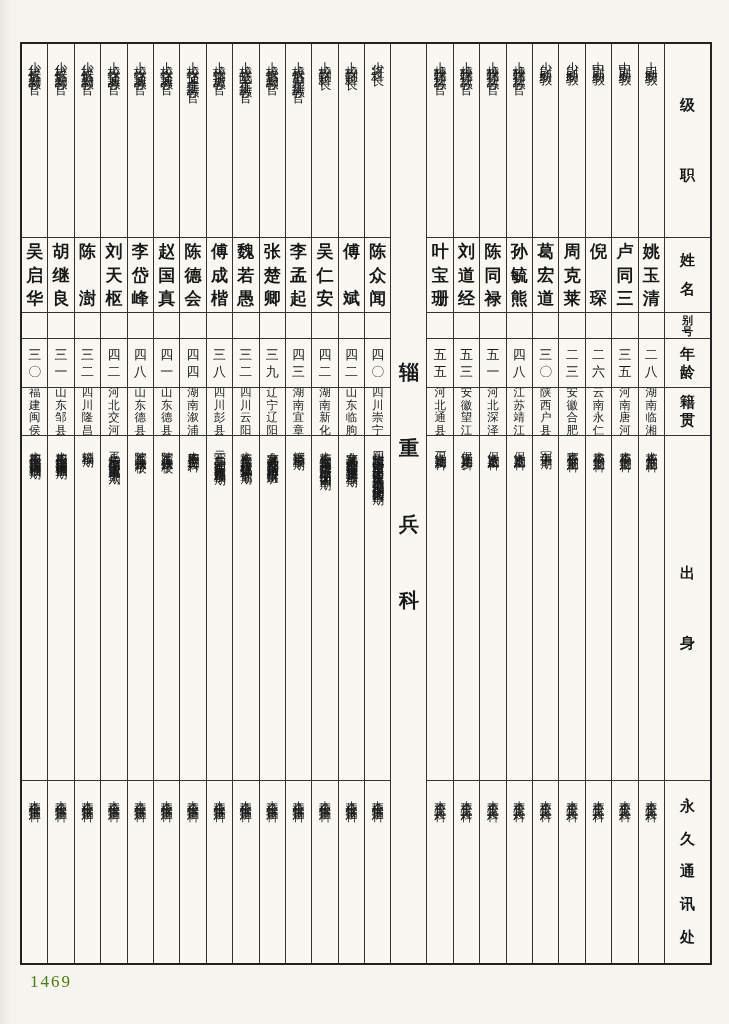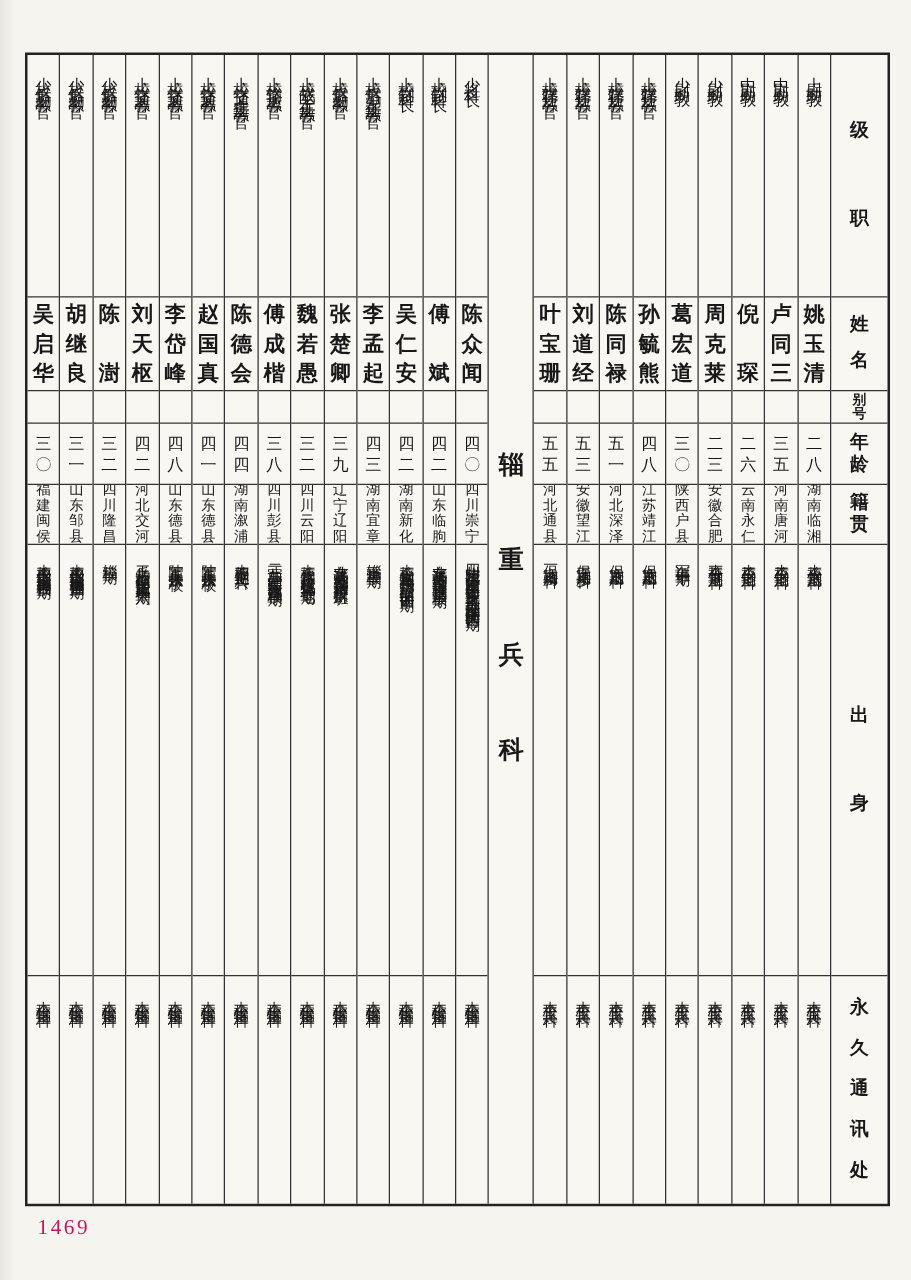--- a/index.html
+++ b/index.html
@@ -42,21 +42,21 @@
   .contact-cell .vtext{font-size:12px;letter-spacing:2.5px;padding-top:10px;line-height:14px;}
   .chars{display:flex;flex-direction:column;align-items:center;height:100%;box-sizing:border-box;}
   .chars span{display:block;line-height:1;}
   .name-cell .chars{justify-content:space-between;padding:5px 0;font-size:17px;font-weight:700;}
   .age-cell .chars{justify-content:center;gap:4px;font-size:13px;}
   .native-cell .chars{justify-content:center;gap:1px;font-size:11.5px;}
   .hcell .chars{justify-content:space-evenly;font-size:15px;font-weight:700;}
   .hcell.compact .chars{justify-content:center;gap:3px;}
   .hcell.tiny .chars{justify-content:center;gap:0;font-size:11px;font-weight:700;}
   .hcell.gap-mid .chars{justify-content:center;gap:55px;}
-  .page-number{position:absolute;left:30px;top:972px;font-size:17px;letter-spacing:2px;color:#be185d;}
+  .page-number{position:absolute;left:30px;top:972px;font-size:17px;letter-spacing:2px;color:#4d7c0f;}
 </style>
 </head>
 <body>
 
 <div class="sheet-table">
   <div class="col header-col">
     <div class="cell r-rank hcell">
         <div class="chars">
           <span>级</span>
           <span>职</span>

